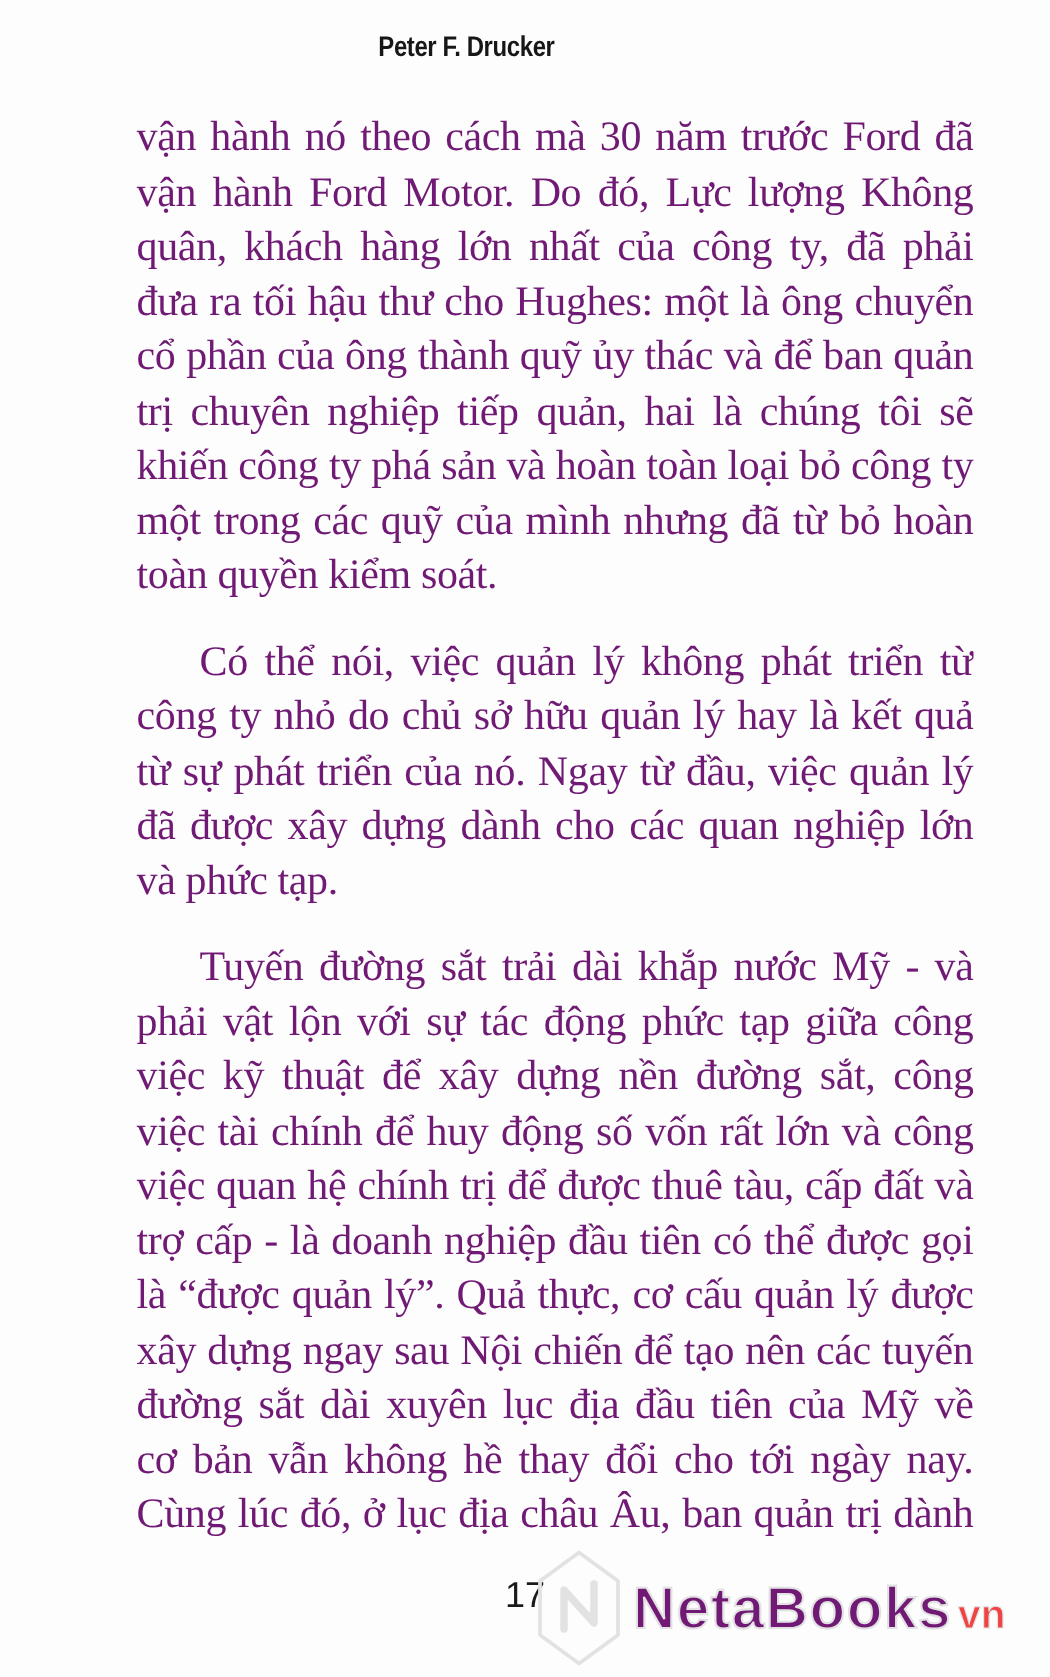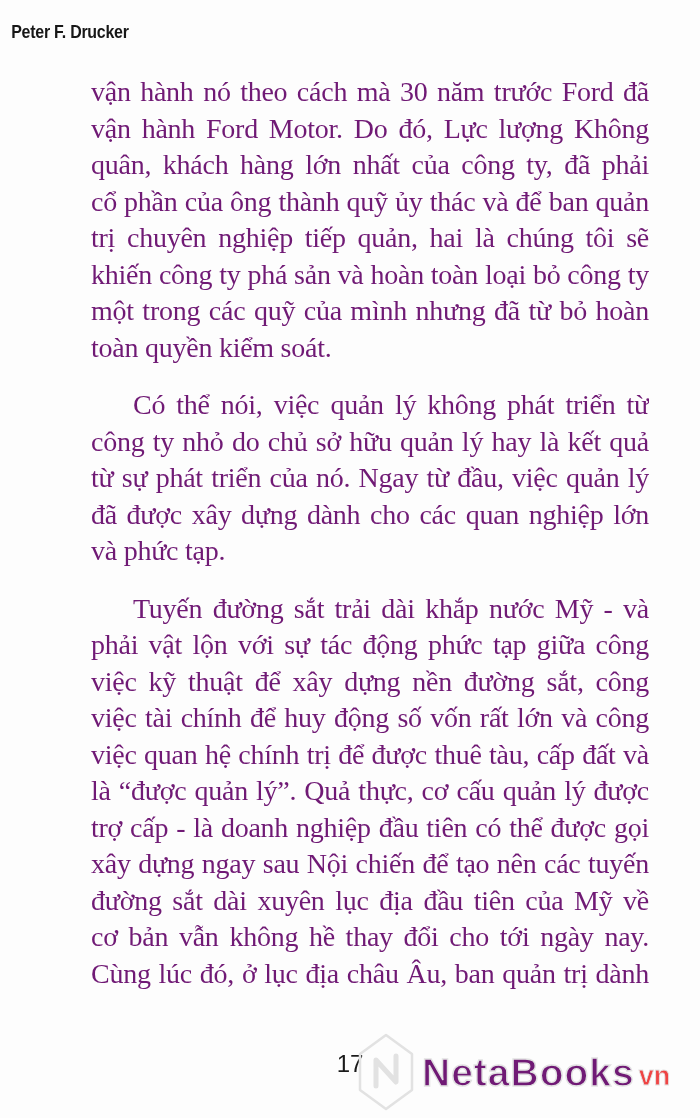--- a/index.html
+++ b/index.html
@@ -9,21 +9,22 @@
     height: 1118px;
     background: #fdfdfd;
     overflow: hidden;
     font-family: "Liberation Serif", serif;
   }
   .running-header {
     position: absolute;
     top: 21px;
     left: 0;
     width: 557px;
-    text-align: left;
+    text-align: center;
+    padding-left: 32px;
   }
   .running-header span {
     display: inline-block;
     font-family: "Liberation Sans", sans-serif;
     font-weight: 700;
     font-size: 19px;
     color: #171717;
     letter-spacing: -0.3px;
     transform: scaleX(0.84);
   }
@@ -96,41 +97,42 @@
 
   <div class="running-header">
     <span>Peter F. Drucker</span>
   </div>
 
   <div class="body-text">
     <div class="paragraph">
       <div class="line">vận hành nó theo cách mà 30 năm trước Ford đã</div>
       <div class="line">vận hành Ford Motor. Do đó, Lực lượng Không</div>
       <div class="line">quân, khách hàng lớn nhất của công ty, đã phải</div>
+      <div class="line">đưa ra tối hậu thư cho Hughes: một là ông chuyển</div>
       <div class="line">cổ phần của ông thành quỹ ủy thác và để ban quản</div>
       <div class="line">trị chuyên nghiệp tiếp quản, hai là chúng tôi sẽ</div>
       <div class="line">khiến công ty phá sản và hoàn toàn loại bỏ công ty</div>
       <div class="line">một trong các quỹ của mình nhưng đã từ bỏ hoàn</div>
       <div class="line end">toàn quyền kiểm soát.</div>
     </div>
     <div class="paragraph">
       <div class="line indent">Có thể nói, việc quản lý không phát triển từ</div>
       <div class="line">công ty nhỏ do chủ sở hữu quản lý hay là kết quả</div>
       <div class="line">từ sự phát triển của nó. Ngay từ đầu, việc quản lý</div>
       <div class="line">đã được xây dựng dành cho các quan nghiệp lớn</div>
       <div class="line end">và phức tạp.</div>
     </div>
     <div class="paragraph">
       <div class="line indent">Tuyến đường sắt trải dài khắp nước Mỹ - và</div>
       <div class="line">phải vật lộn với sự tác động phức tạp giữa công</div>
       <div class="line">việc kỹ thuật để xây dựng nền đường sắt, công</div>
       <div class="line">việc tài chính để huy động số vốn rất lớn và công</div>
       <div class="line">việc quan hệ chính trị để được thuê tàu, cấp đất và</div>
+      <div class="line">trợ cấp - là doanh nghiệp đầu tiên có thể được gọi</div>
       <div class="line">là “được quản lý”. Quả thực, cơ cấu quản lý được</div>
-      <div class="line">trợ cấp - là doanh nghiệp đầu tiên có thể được gọi</div>
       <div class="line">xây dựng ngay sau Nội chiến để tạo nên các tuyến</div>
       <div class="line">đường sắt dài xuyên lục địa đầu tiên của Mỹ về</div>
       <div class="line">cơ bản vẫn không hề thay đổi cho tới ngày nay.</div>
       <div class="line">Cùng lúc đó, ở lục địa châu Âu, ban quản trị dành</div>
     </div>
   </div>
 
   <div class="page-number">17</div>
 
   <div class="watermark">

